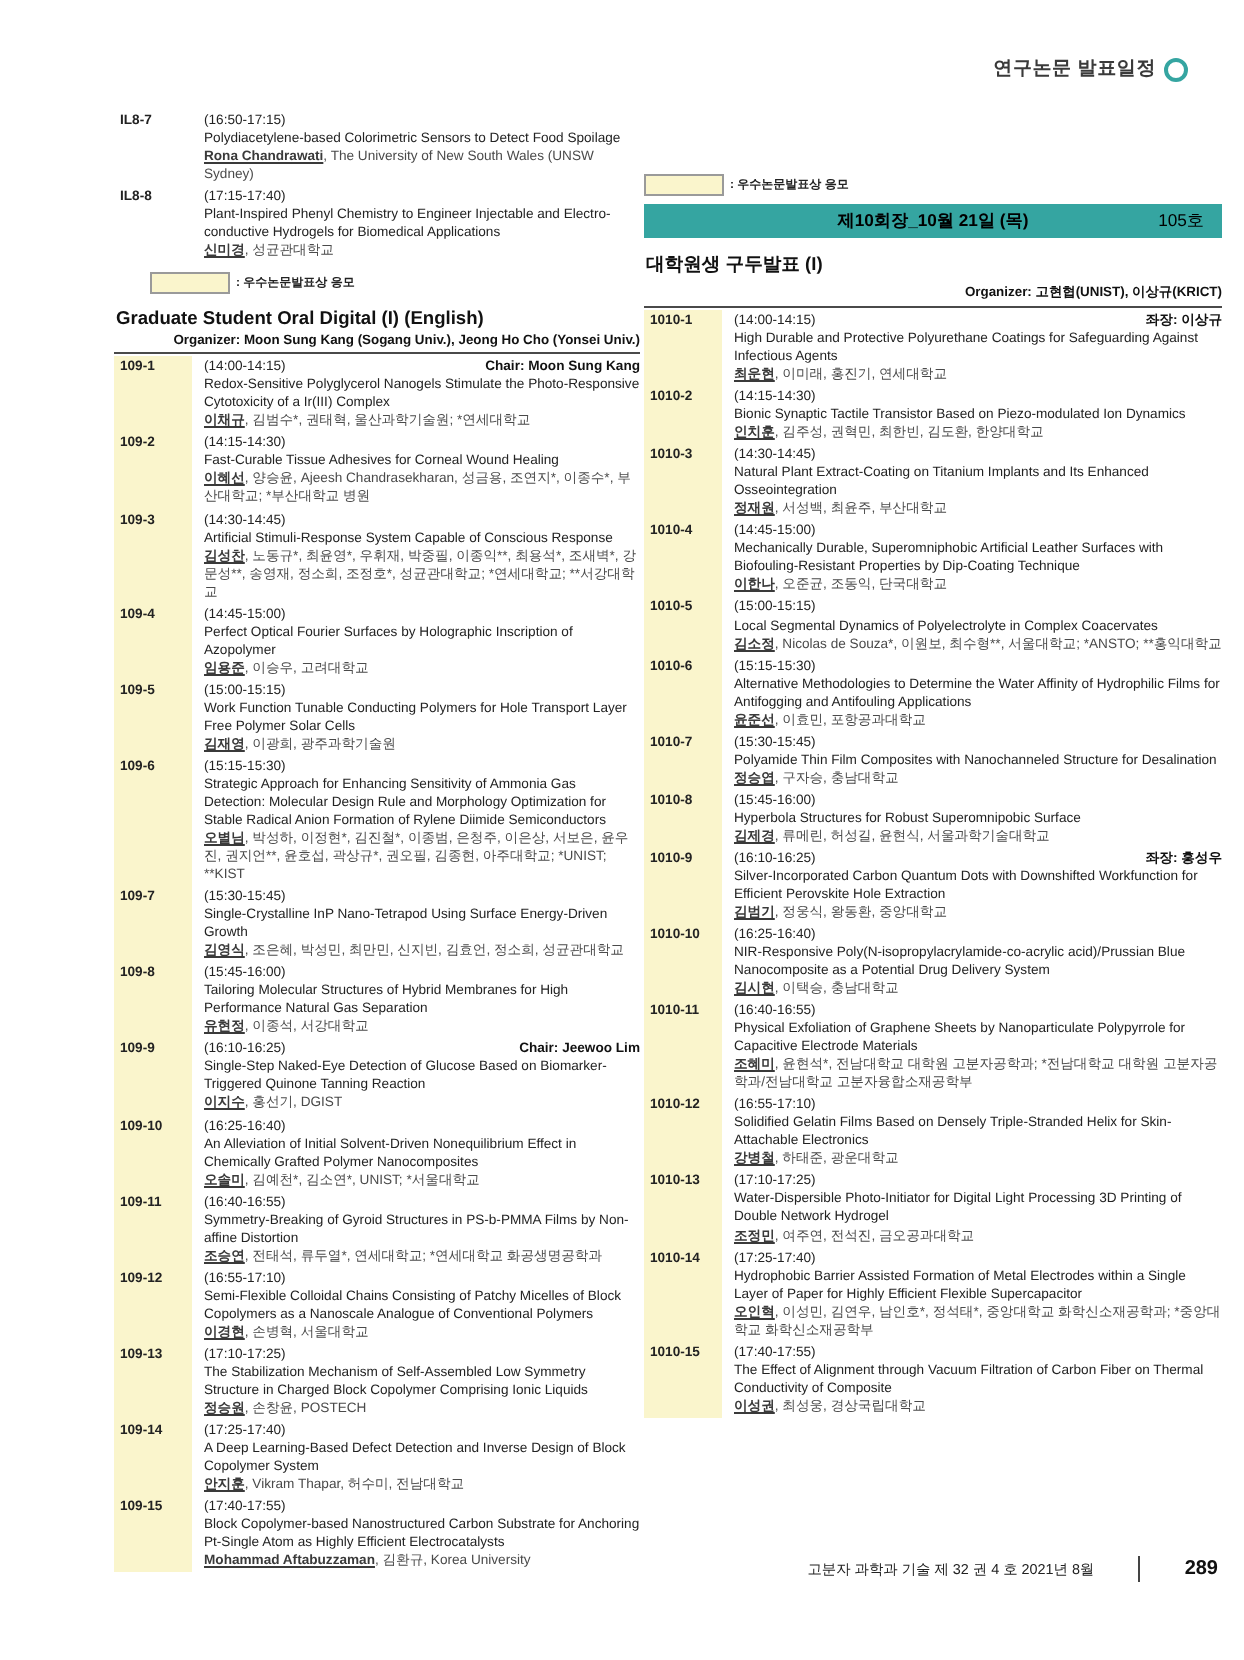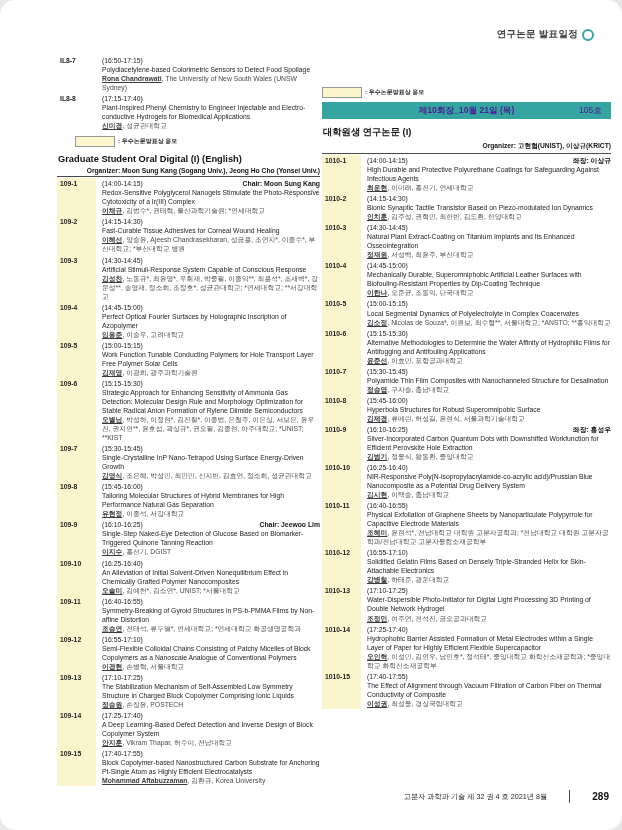--- a/index.html
+++ b/index.html
@@ -1,55 +1,55 @@
 <!DOCTYPE html>
 <html style="--teal: #35a5a1; --yellow: #faf5cc;"><head>
 <meta charset="utf-8">
 <style>
   html,body{margin:0;padding:0;background:#e8e8e8;}
   .page{position:relative;width:622px;height:830px;background:#ffffff;overflow:hidden;
-        font-family:"Liberation Sans","DejaVu Sans",sans-serif;color:#222;border-radius:15px;}
+        font-family:"Liberation Sans","DejaVu Sans",sans-serif;color:#222;}
 
   
   .hdr{position:absolute;top:28px;right:28px;display:flex;align-items:center;gap:4px;}
   .hdr-title{font-size:9.5px;font-weight:bold;color:#3a3a3a;letter-spacing:.3px;}
   .ring{width:8px;height:8px;border:2.5px solid var(--teal,#35a5a1);border-radius:50%;}
 
   
   .col{position:absolute;}
   .col-left{left:57px;top:55px;width:263px;}
   .col-right{left:322px;top:82px;width:289px;}
 
   .legend{display:flex;align-items:center;gap:3px;margin:5px 0 4px 0;}
   .legend-indent{margin-left:18px;}
   .swatch{width:38px;height:9px;background:var(--yellow,#faf5cc);border:1px solid #9a9a9a;}
   .legend-text{font-size:6px;font-weight:bold;color:#222;}
 
-  .banner{height:17px;background:var(--teal,#35a5a1);color:#4c1d95;display:flex;align-items:center;position:relative;margin-bottom:2px;}
+  .banner{height:17px;background:var(--teal,#35a5a1);color:#000000;display:flex;align-items:center;position:relative;margin-bottom:2px;}
   .banner-title{flex:1;text-align:center;font-weight:bold;font-size:8.6px;}
   .banner-room{position:absolute;right:9px;font-weight:normal;font-size:8.6px;}
 
   .session-title{font-size:9.3px;font-weight:bold;color:#111;margin:7px 0 3px 1px;}
   .organizer{font-size:6.7px;font-weight:bold;text-align:right;color:#111;margin:1px 0 2px 0;}
   .rule{border-top:1.4px solid #4a4a4a;margin:2px 0 1px 0;}
 
   .entry{display:flex;font-size:6.8px;line-height:1.33;}
   .eid{flex:0 0 36px;width:36px;font-weight:bold;color:#222;padding:1px 0 1px 3px;background:var(--yellow,#faf5cc);}
   .prelude .eid{background:transparent;}
   .ebody{flex:1;padding:1px 0 1px 6px;}
   .eline1{display:flex;justify-content:space-between;}
   .etime{color:#222;}
   .echair{font-weight:bold;color:#111;}
   .etitle{color:#232323;}
   .eauth{color:#3a3a3a;}
   .eauth .lead{font-weight:bold;text-decoration:underline;}
   .eauth .rest{color:#4a4a4a;}
 
   
-  .footer{position:absolute;right:13px;bottom:27px;display:flex;align-items:center;gap:22px;text-align:right;}
+  .footer{position:absolute;right:13px;bottom:39px;display:flex;align-items:center;gap:22px;text-align:right;}
   .footer-journal{font-size:7.2px;color:#222;}
   .footer-div{width:1.2px;height:13px;background:#444;}
   .footer-page{font-size:10px;font-weight:bold;color:#111;}
 </style>
 </head>
 <body>
 
 <div class="page">
 
   <div class="hdr">
@@ -251,21 +251,21 @@
     <div class="legend">
       <span class="swatch"></span>
       <span class="legend-text">: 우수논문발표상 응모</span>
     </div>
 
     <div class="banner">
       <span class="banner-title">제10회장_10월 21일 (목)</span>
       <span class="banner-room">105호</span>
     </div>
 
-    <div class="session-title">대학원생 연구논문 (I)</div>
+    <div class="session-title">대학원생 구두발표 (I)</div>
     <div class="organizer">Organizer: 고현협(UNIST), 이상규(KRICT)</div>
     <div class="rule"></div>
 
     <div>
         <div class="entry">
           <div class="eid">1010-1</div>
           <div class="ebody">
             <div class="eline1">
               <span class="etime">(14:00-14:15)</span>
               <span class="echair">좌장: 이상규</span>

